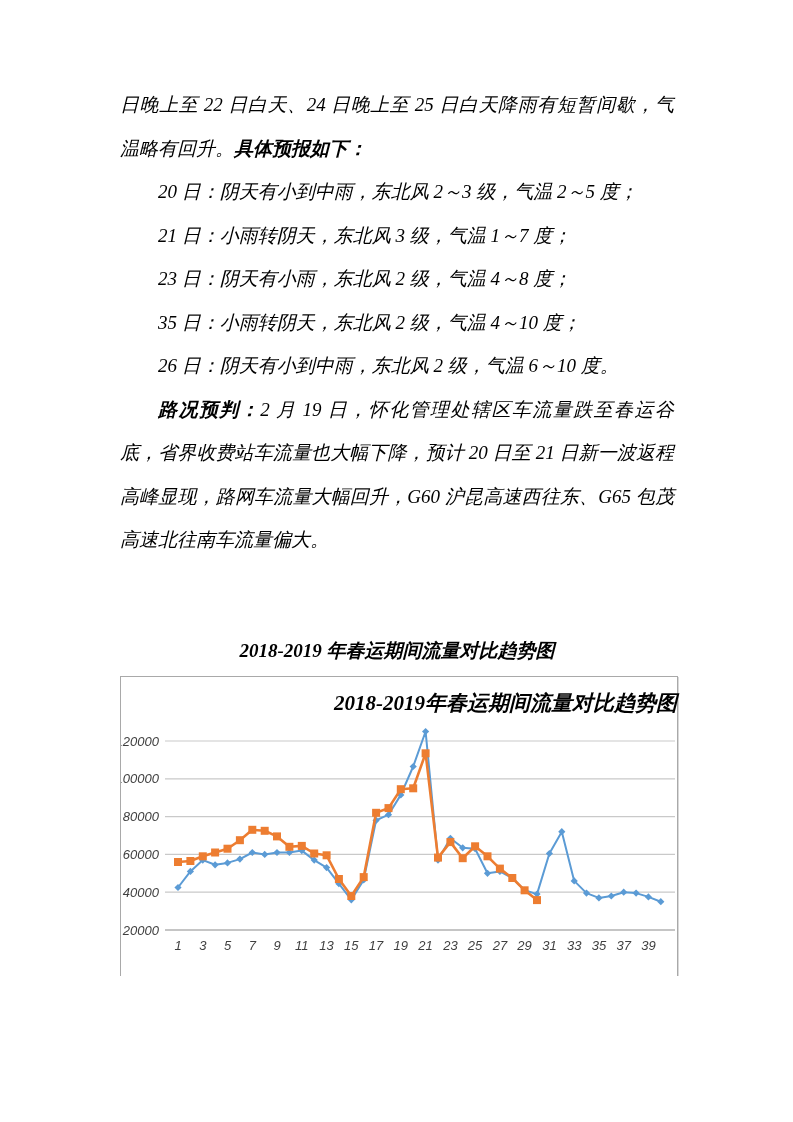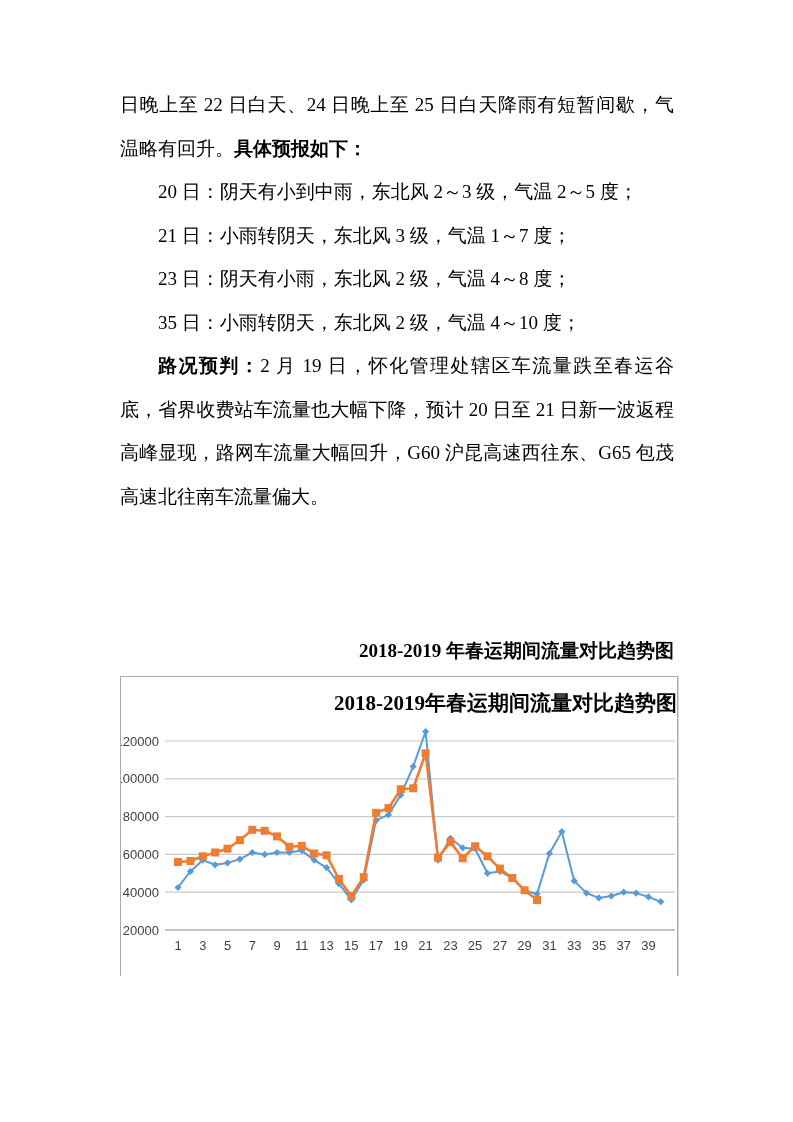--- a/index.html
+++ b/index.html
@@ -3,32 +3,33 @@
 <meta charset="utf-8">
 <style>
   html,body{margin:0;padding:0;background:#ffffff;}
   .page{
     position:relative;
     width:793px;height:976px;
     background:#ffffff;
     font-family:"Liberation Serif","DejaVu Serif",serif;
     color:#000;
     overflow:hidden;
+    font-style:italic;
   }
   .content{
     position:absolute;left:120px;top:83px;width:554px;
     font-size:19px;line-height:43.5px;
     text-align:justify;
   }
   .content p{margin:0;padding:0;}
   .indent{text-indent:38px;}
   b{font-weight:bold;}
   .caption{
     position:absolute;left:120px;top:638px;width:554px;
-    text-align:right;font-size:19px;font-weight:bold;
+    text-align:center;font-size:19px;font-weight:bold;
     font-family:"Liberation Serif","DejaVu Serif",serif;
   }
   .chart-box{
     position:absolute;left:120px;top:676px;width:558px;height:328px;
     border:1px solid #a9a9a9;
     box-shadow:1px 1px 0 #d9d9d9;
     background:#ffffff;
     box-sizing:border-box;
   }
   .chart-title{
@@ -55,20 +56,21 @@
 <body>
 
 <div class="page">
 
   <div class="content">
     <p><span>日晚上至 22 日白天、24 日晚上至 25 日白天降雨有短暂间歇，气温略有回升。</span><b>具体预报如下：</b></p>
     <p class="indent">20 日：阴天有小到中雨，东北风 2～3 级，气温 2～5 度；</p>
     <p class="indent">21 日：小雨转阴天，东北风 3 级，气温 1～7 度；</p>
     <p class="indent">23 日：阴天有小雨，东北风 2 级，气温 4～8 度；</p>
     <p class="indent">35 日：小雨转阴天，东北风 2 级，气温 4～10 度；</p>
+    <p class="indent">26 日：阴天有小到中雨，东北风 2 级，气温 6～10 度。</p>
     <p class="indent"><b>路况预判：</b><span>2 月 19 日，怀化管理处辖区车流量跌至春运谷底，省界收费站车流量也大幅下降，预计 20 日至 21 日新一波返程高峰显现，路网车流量大幅回升，G60 沪昆高速西往东、G65 包茂高速北往南车流量偏大。</span></p>
   </div>
 
   <div class="caption">2018-2019 年春运期间流量对比趋势图</div>
 
   <div class="chart-box">
     <svg class="chart-svg" viewBox="0 0 556 326" xmlns="http://www.w3.org/2000/svg">
         <line x1="44" y1="253.0" x2="554" y2="253.0" stroke="#8c8c8c" stroke-width="1.2"></line>
         <text class="tick" x="38" y="257.5" text-anchor="end">20000</text>
         <line x1="44" y1="215.2" x2="554" y2="215.2" stroke="#c9c9c9" stroke-width="1.2"></line>

